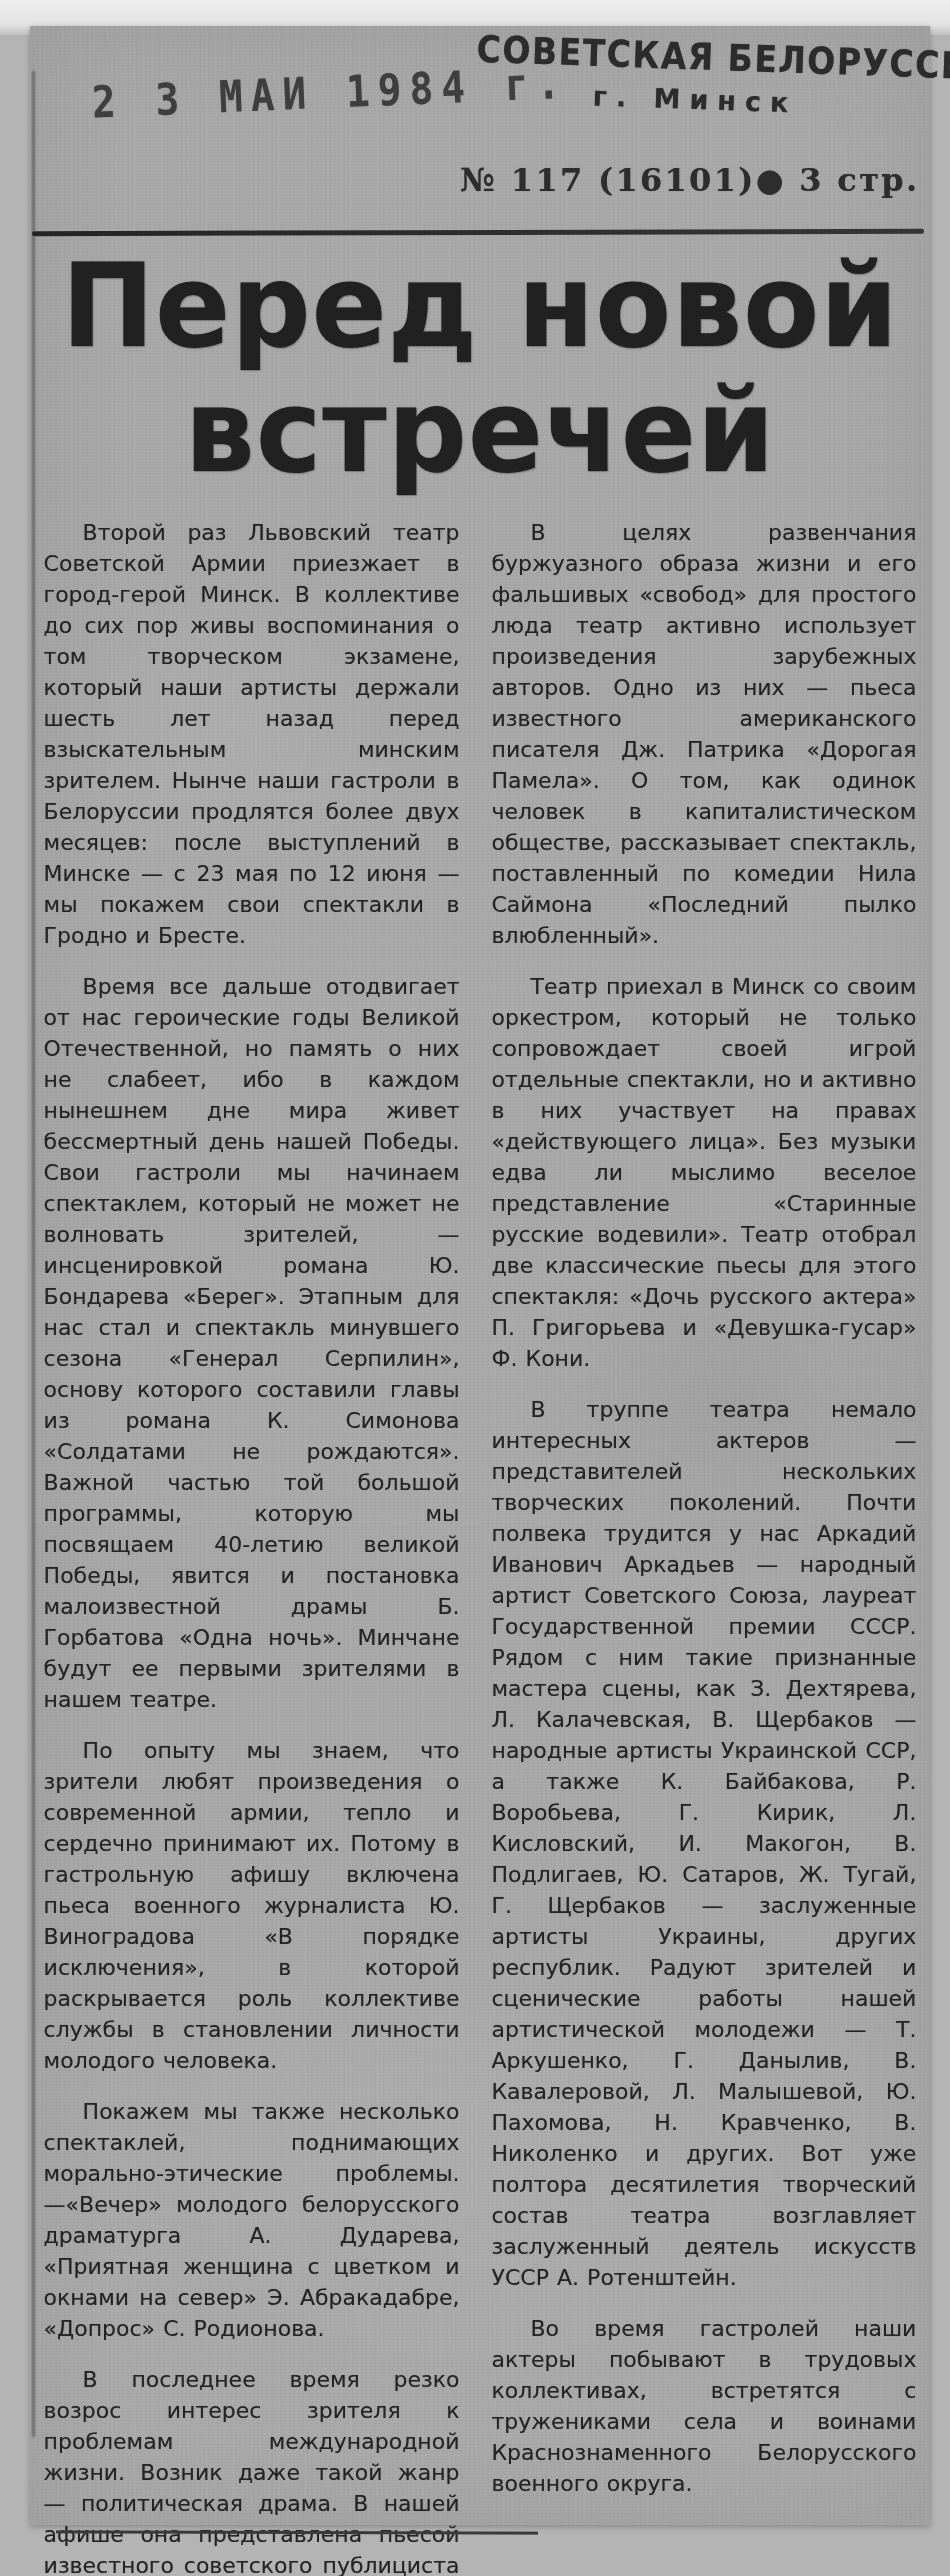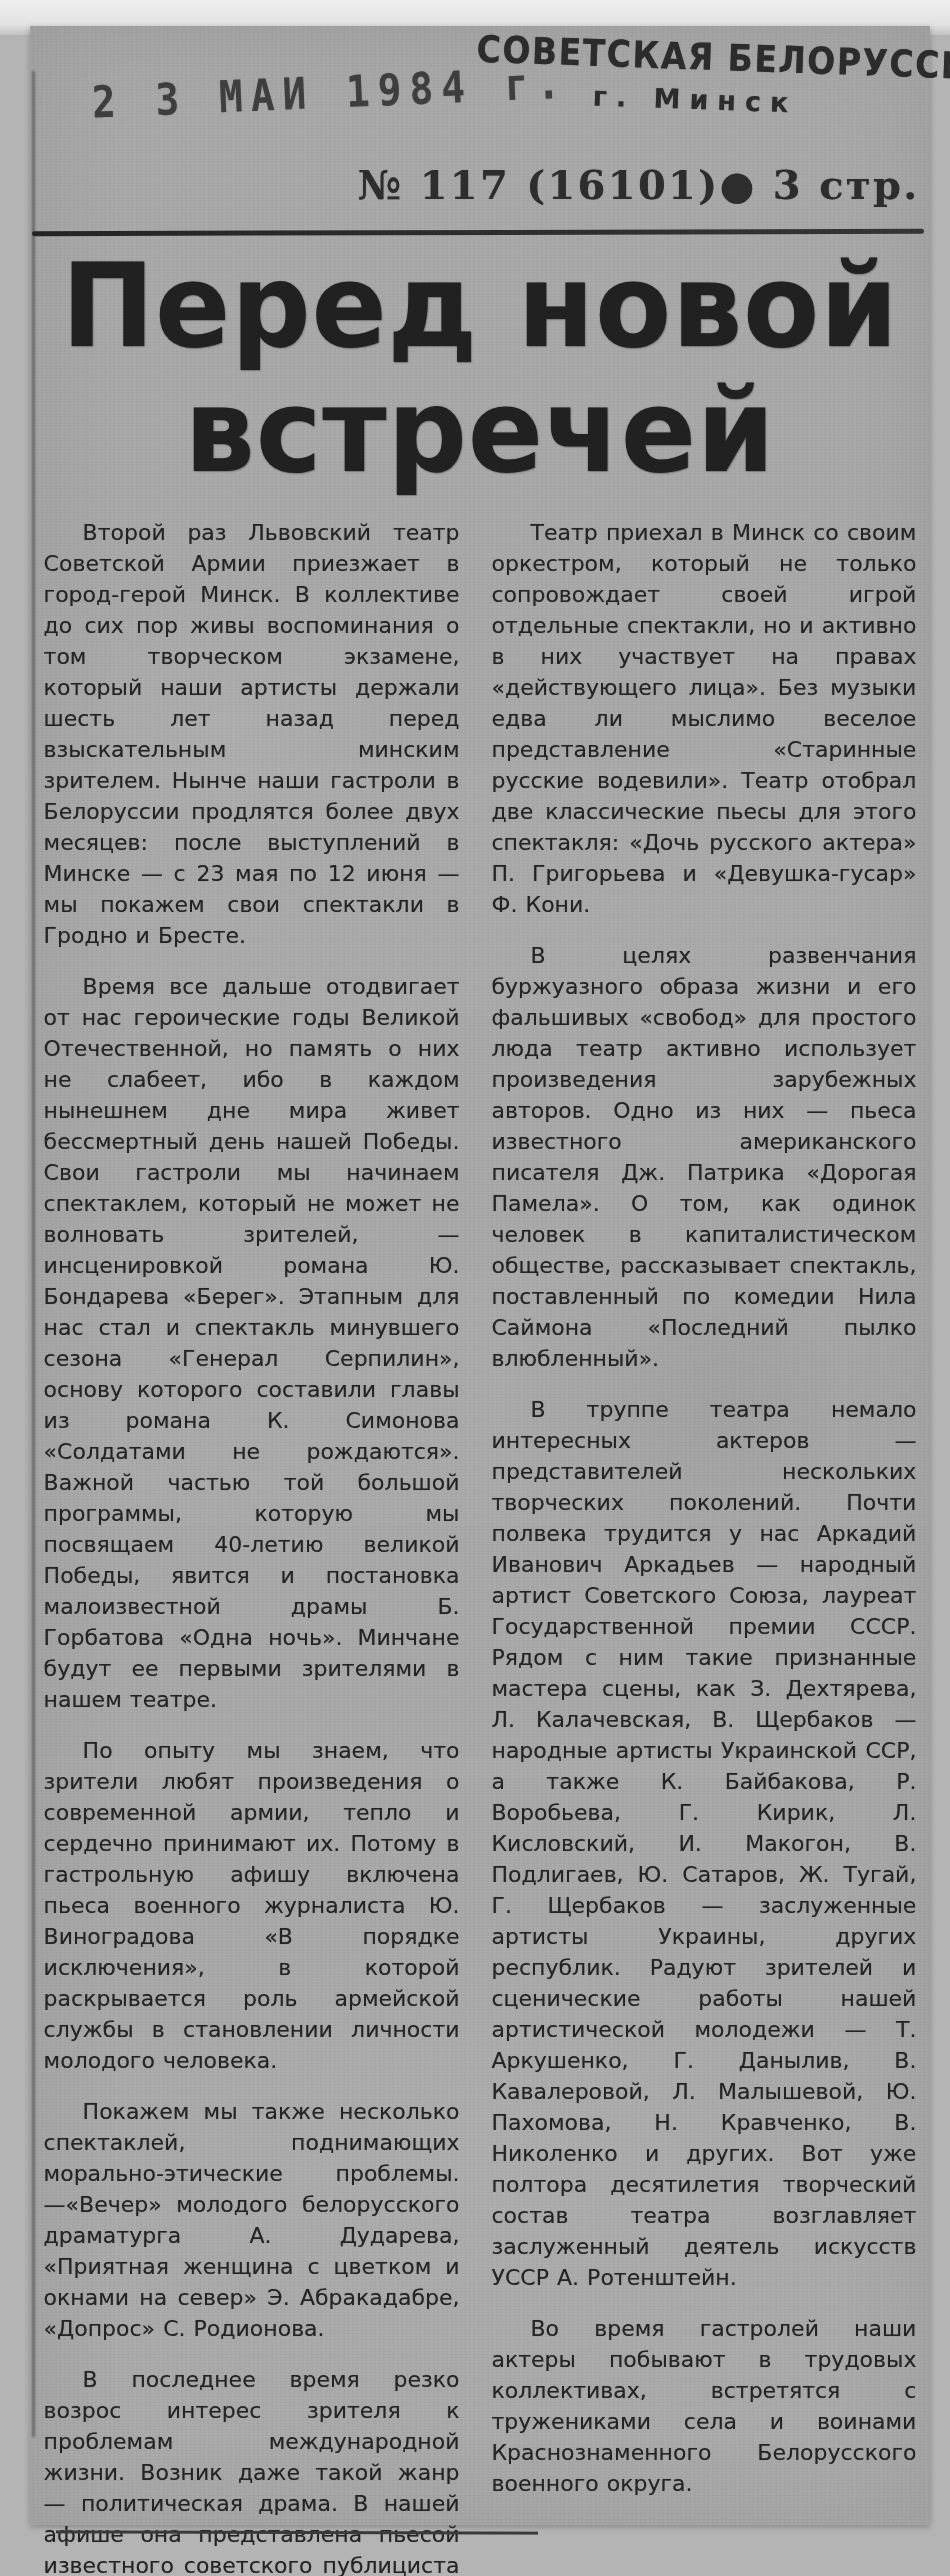--- a/index.html
+++ b/index.html
@@ -54,21 +54,21 @@
     white-space:nowrap;
   }
   .paper-stamp .l2{
     margin-top:7.6px;font-weight:700;font-size:27px;letter-spacing:9px;
     text-shadow:0 0 0.8px rgba(40,40,40,.7);
     white-space:nowrap;
   }
   .issue-line{
     position:absolute;right:10.6px;top:135px;
     font-family:"DejaVu Serif", serif;
-    font-weight:700;font-size:40px;letter-spacing:2.3px;
+    font-weight:700;font-size:32px;letter-spacing:2.3px;
     color:#2d2d2d;
     text-shadow:0 0 0.8px rgba(30,30,30,.5);
     white-space:nowrap;
   }
   .header-rule{
     position:absolute;left:1.5px;top:204px;width:892px;height:5.3px;
     background:linear-gradient(90deg,#242424 0%,#2e2e2e 55%,#353535 100%);
     border-radius:2.3px;
     transform:rotate(-0.15deg);
   }
@@ -123,27 +123,27 @@
 
   <div class="headline">
     <div>Перед новой</div>
     <div>встречей</div>
   </div>
 
   <div class="article">
     <div class="col col-left">
       <p>Второй раз Львовский театр Советской Армии приезжает в город-герой Минск. В коллективе до сих пор живы воспоминания о том творческом экзамене, который наши артисты держали шесть лет назад перед взыскательным минским зрителем. Нынче наши гастроли в Белоруссии продлятся более двух месяцев: после выступлений в Минске — с 23 мая по 12 июня — мы покажем свои спектакли в Гродно и Бресте.</p>
       <p>Время все дальше отодвигает от нас героические годы Великой Отечественной, но память о них не слабеет, ибо в каждом нынешнем дне мира живет бессмертный день нашей Победы. Свои гастроли мы начинаем спектаклем, который не может не волновать зрителей, — инсценировкой романа Ю. Бондарева «Берег». Этапным для нас стал и спектакль минувшего сезона «Генерал Серпилин», основу которого составили главы из романа К. Симонова «Солдатами не рождаются». Важной частью той большой программы, которую мы посвящаем 40-летию великой Победы, явится и постановка малоизвестной драмы Б. Горбатова «Одна ночь». Минчане будут ее первыми зрителями в нашем театре.</p>
-      <p>По опыту мы знаем, что зрители любят произведения о современной армии, тепло и сердечно принимают их. Потому в гастрольную афишу включена пьеса военного журналиста Ю. Виноградова «В порядке исключения», в которой раскрывается роль армейской службы в становлении личности молодого человека.</p>
+      <p>По опыту мы знаем, что зрители любят произведения о современной армии, тепло и сердечно принимают их. Потому в гастрольную афишу включена пьеса военного журналиста Ю. Виноградова «В порядке исключения», в которой раскрывается роль коллективе службы в становлении личности молодого человека.</p>
       <p>Покажем мы также несколько спектаклей, поднимающих морально-этические проблемы. —«Вечер» молодого белорусского драматурга А. Дударева, «Приятная женщина с цветком и окнами на север» Э. Абракадабре, «Допрос» С. Родионова.</p>
       <p>В последнее время резко возрос интерес зрителя к проблемам международной жизни. Возник даже такой жанр — политическая драма. В нашей афише она представлена пьесой известного советского публициста А. Лауринчюкаса «Последняя просьба». Действие происходит в современной Америке.</p>
     </div>
     <div class="col col-right">
+      <p>В целях развенчания буржуазного образа жизни и его фальшивых «свобод» для простого люда театр активно использует произведения зарубежных авторов. Одно из них — пьеса известного американского писателя Дж. Патрика «Дорогая Памела». О том, как одинок человек в капиталистическом обществе, рассказывает спектакль, поставленный по комедии Нила Саймона «Последний пылко влюбленный».</p>
       <p>Театр приехал в Минск со своим оркестром, который не только сопровождает своей игрой отдельные спектакли, но и активно в них участвует на правах «действующего лица». Без музыки едва ли мыслимо веселое представление «Старинные русские водевили». Театр отобрал две классические пьесы для этого спектакля: «Дочь русского актера» П. Григорьева и «Девушка-гусар» Ф. Кони.</p>
-      <p>В целях развенчания буржуазного образа жизни и его фальшивых «свобод» для простого люда театр активно использует произведения зарубежных авторов. Одно из них — пьеса известного американского писателя Дж. Патрика «Дорогая Памела». О том, как одинок человек в капиталистическом обществе, рассказывает спектакль, поставленный по комедии Нила Саймона «Последний пылко влюбленный».</p>
       <p>В труппе театра немало интересных актеров — представителей нескольких творческих поколений. Почти полвека трудится у нас Аркадий Иванович Аркадьев — народный артист Советского Союза, лауреат Государственной премии СССР. Рядом с ним такие признанные мастера сцены, как З. Дехтярева, Л. Калачевская, В. Щербаков — народные артисты Украинской ССР, а также К. Байбакова, Р. Воробьева, Г. Кирик, Л. Кисловский, И. Макогон, В. Подлигаев, Ю. Сатаров, Ж. Тугай, Г. Щербаков — заслуженные артисты Украины, других республик. Радуют зрителей и сценические работы нашей артистической молодежи — Т. Аркушенко, Г. Данылив, В. Кавалеровой, Л. Малышевой, Ю. Пахомова, Н. Кравченко, В. Николенко и других. Вот уже полтора десятилетия творческий состав театра возглавляет заслуженный деятель искусств УССР А. Ротенштейн.</p>
       <p>Во время гастролей наши актеры побывают в трудовых коллективах, встретятся с тружениками села и воинами Краснознаменного Белорусского военного округа.</p>
 
     </div>
   </div>
 </div>
 
 <div class="bottom-pen-line"></div>
 
 

